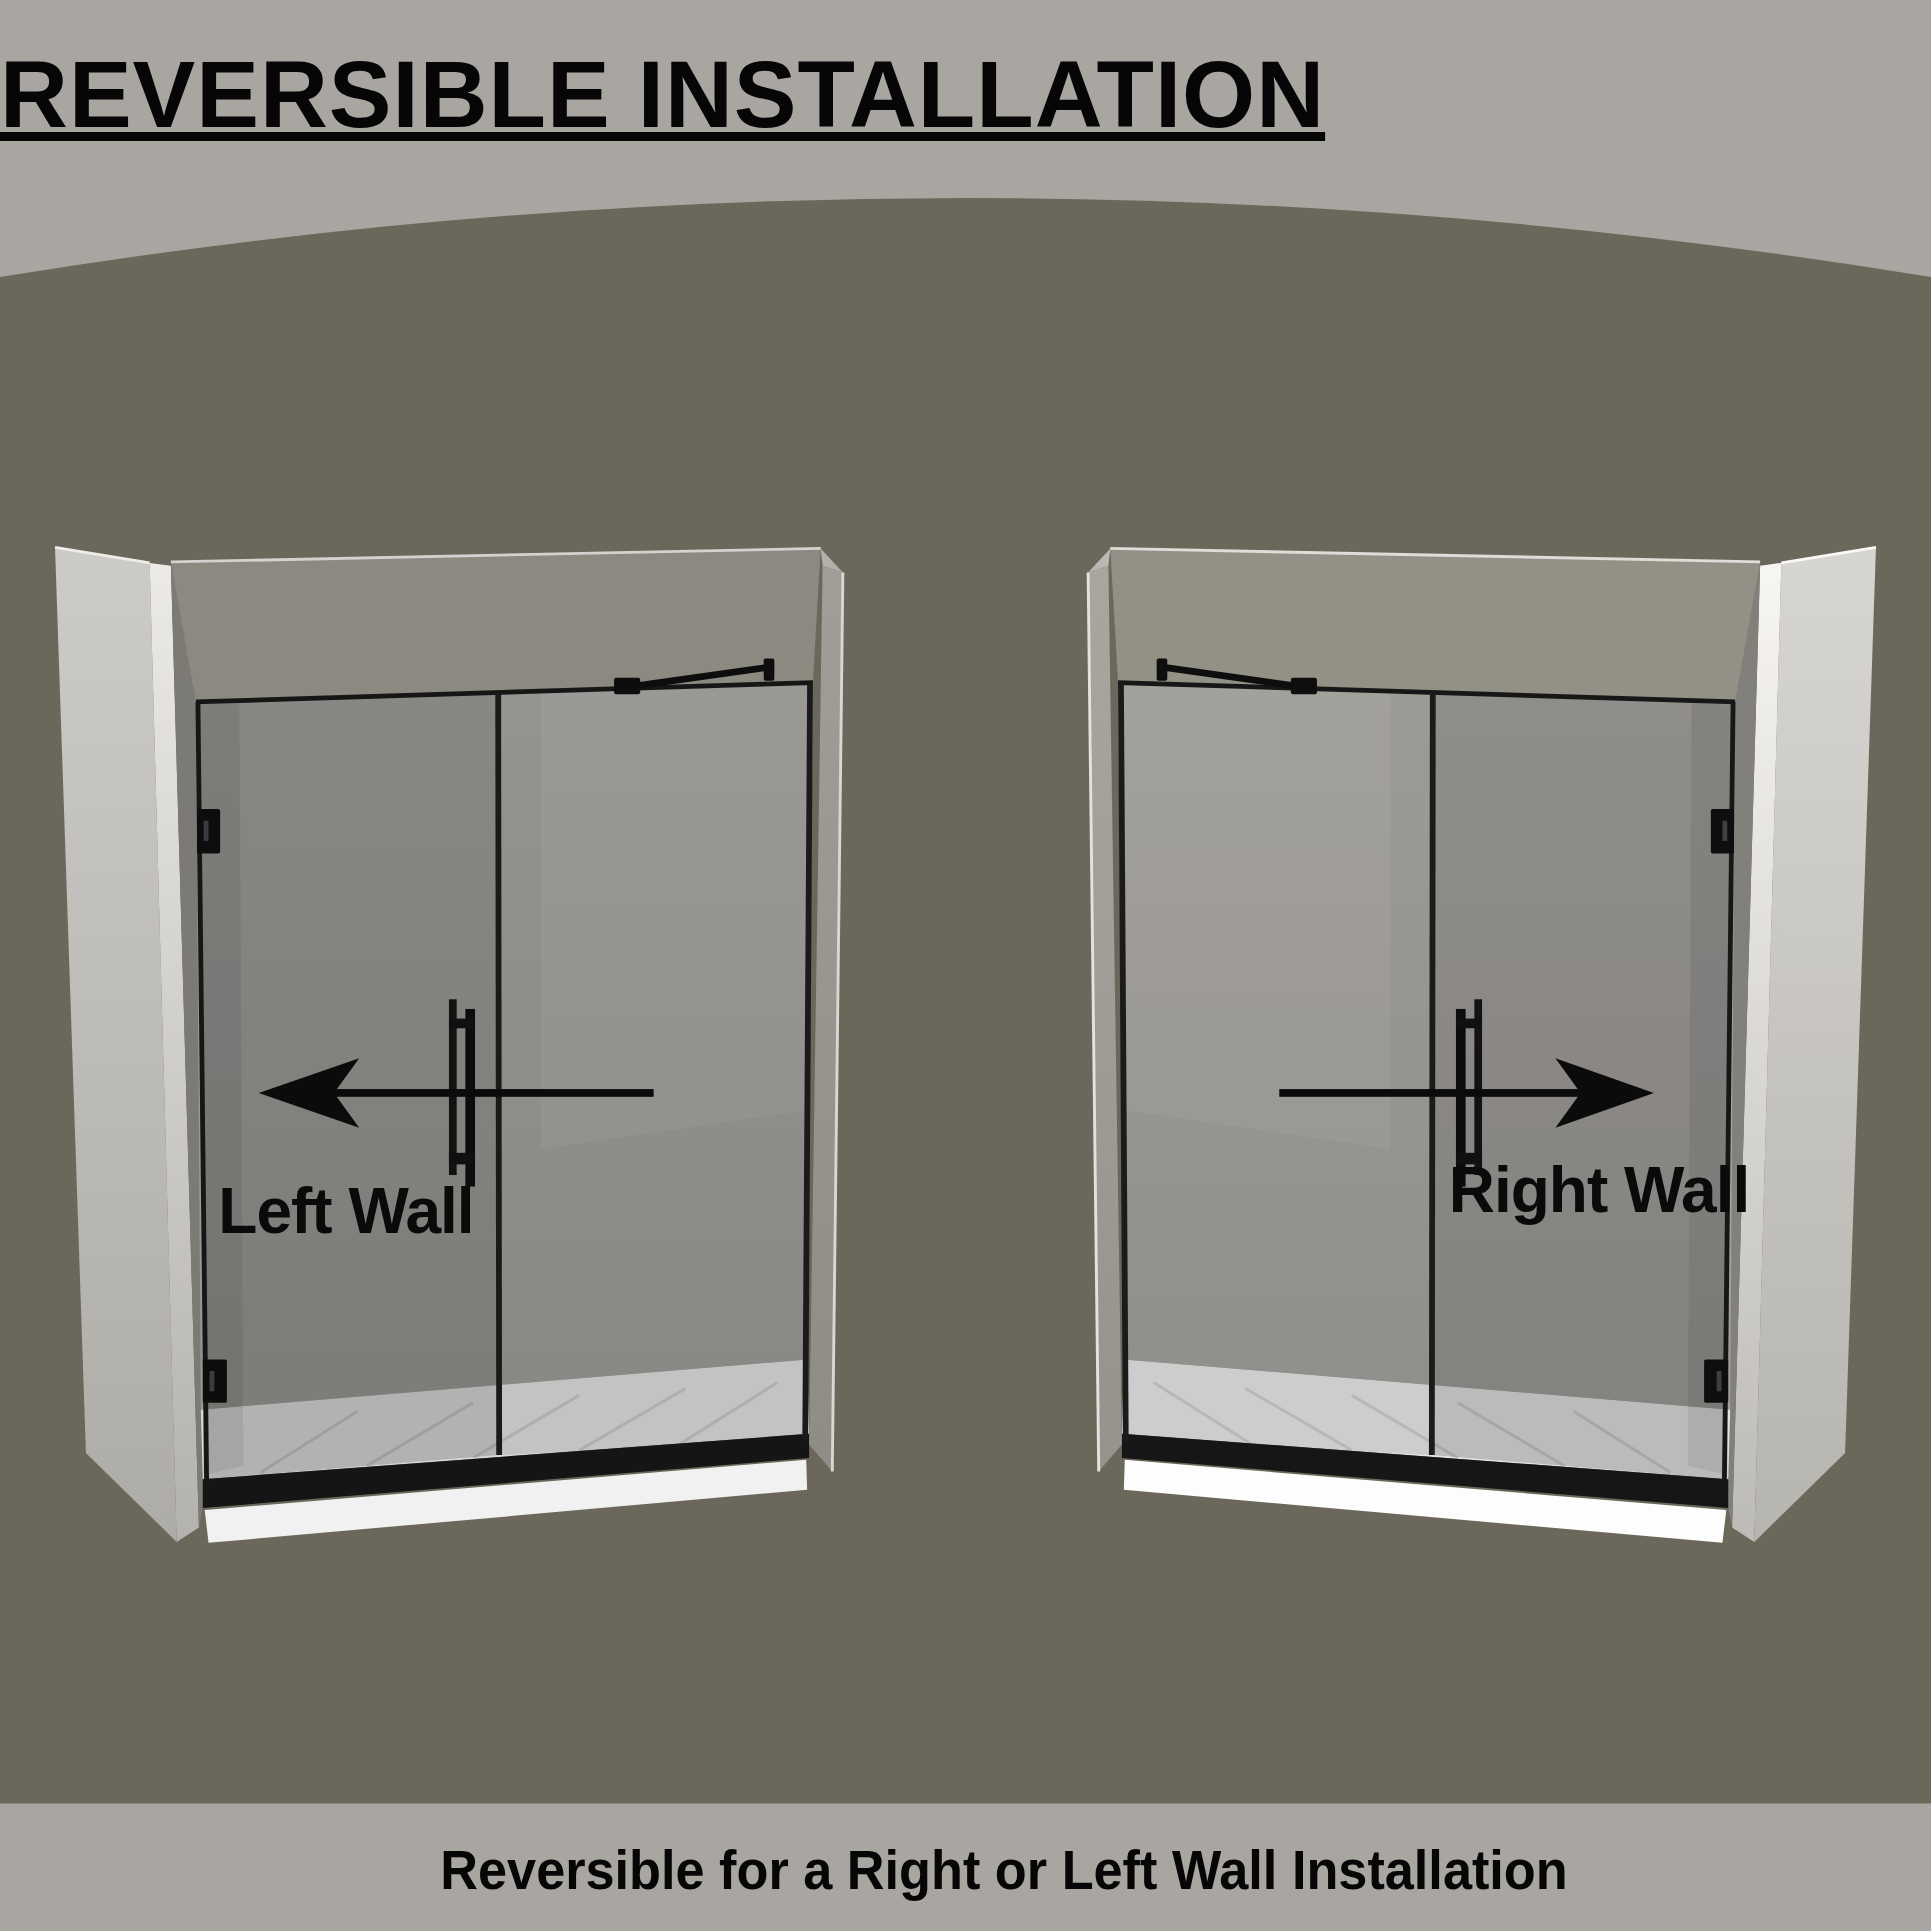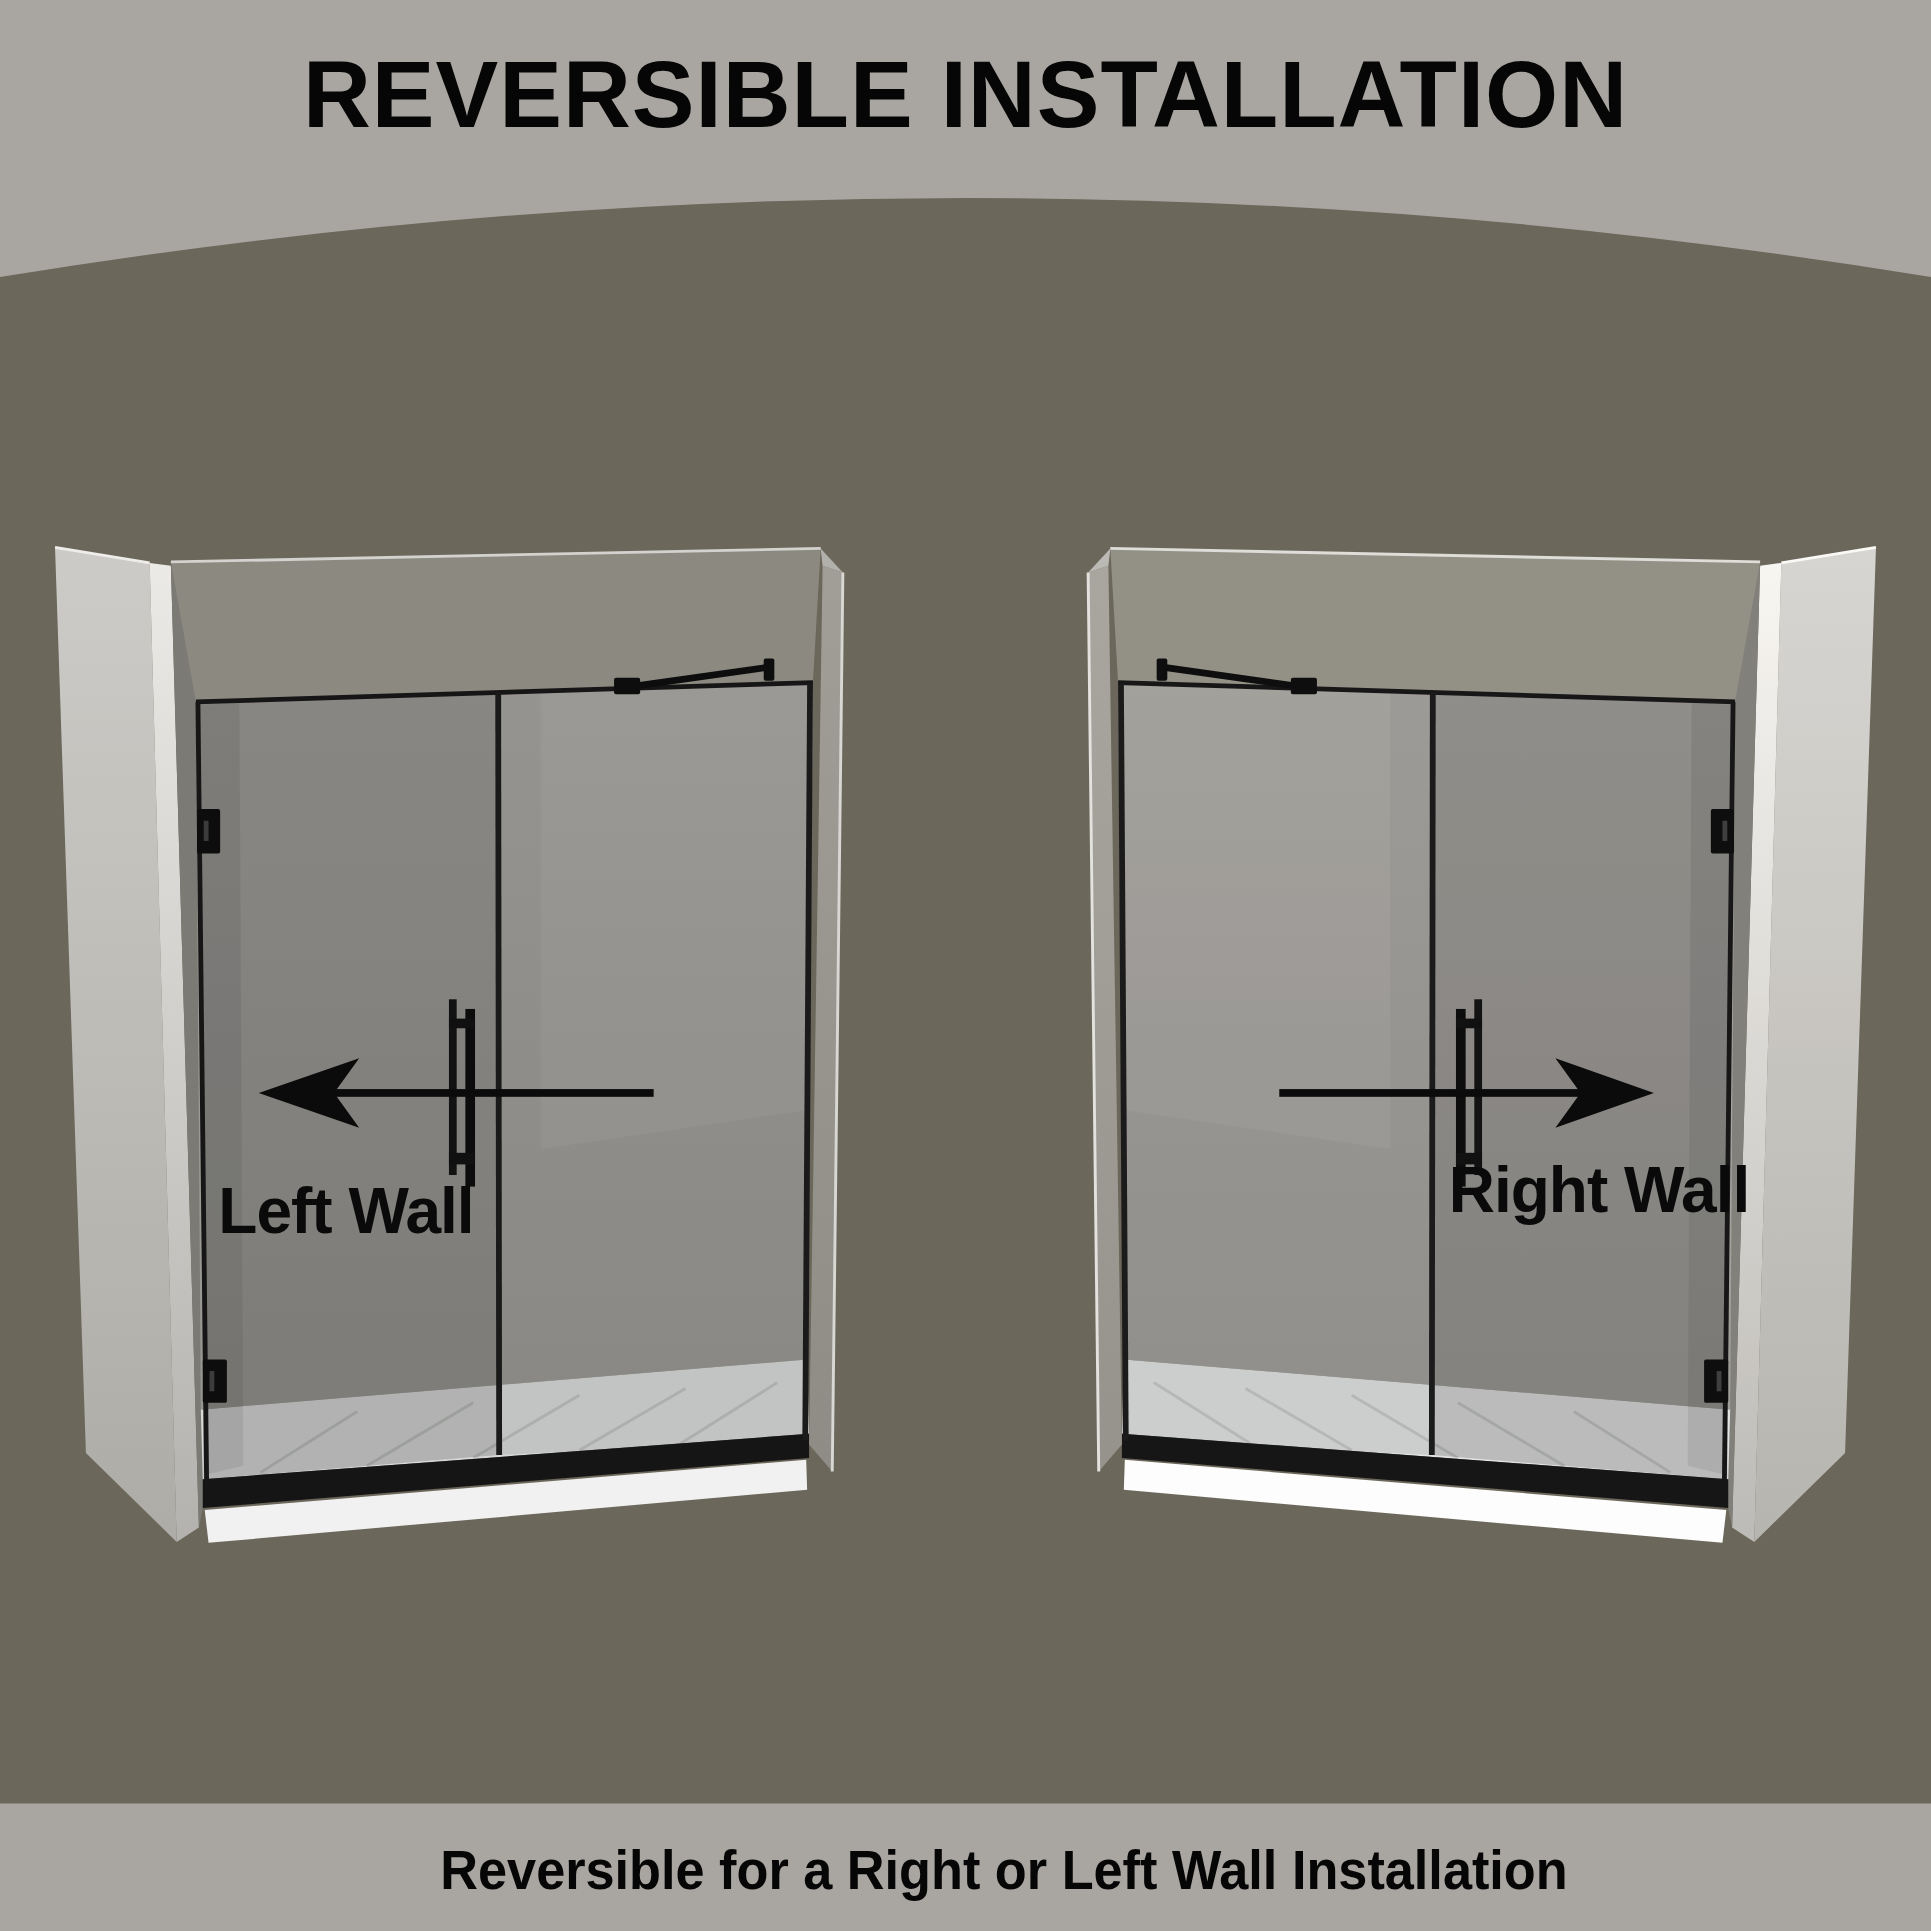--- a/index.html
+++ b/index.html
@@ -14,26 +14,27 @@
   .scene {
     position: absolute;
     left: 0; top: 0;
     width: 1931px; height: 1931px;
     display: block;
   }
   .title {
     position: absolute;
     left: 0; top: 41px;
     width: 100%;
-    text-align: center;
+    text-align: left;
     font-size: 94px;
     font-weight: bold;
     letter-spacing: 1px;
     color: #060606;
     white-space: nowrap;
+    text-decoration: underline;
   }
   .wall-label {
     position: absolute;
     transform: translateX(-50%);
     font-size: 64px;
     font-weight: bold;
     letter-spacing: -1px;
     color: #0a0a0a;
     white-space: nowrap;
   }

